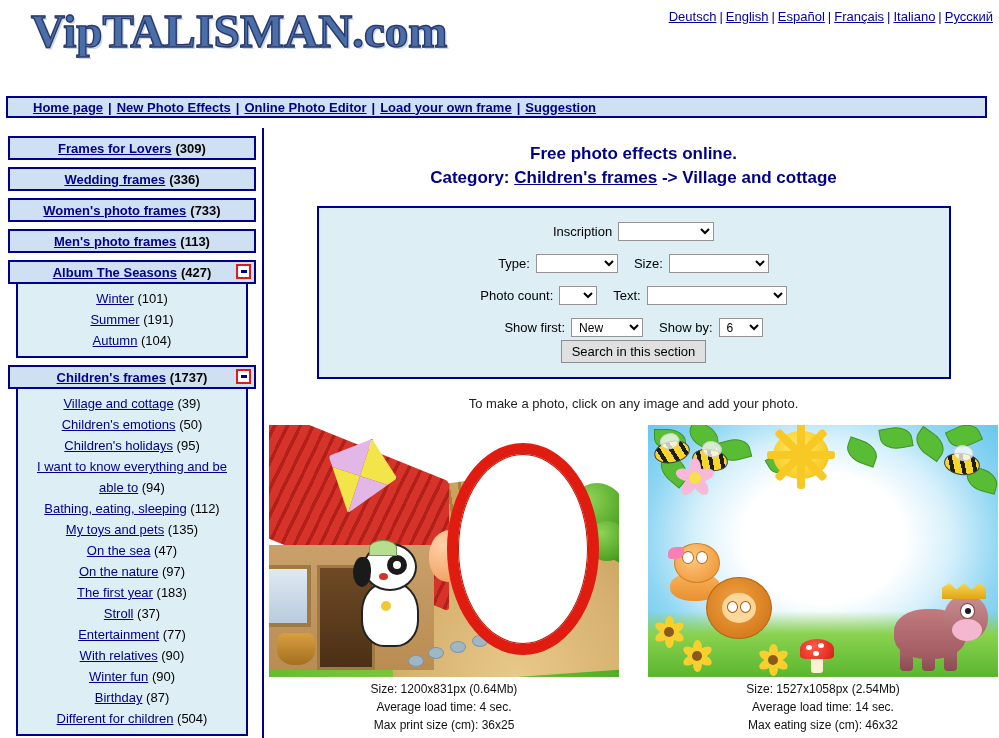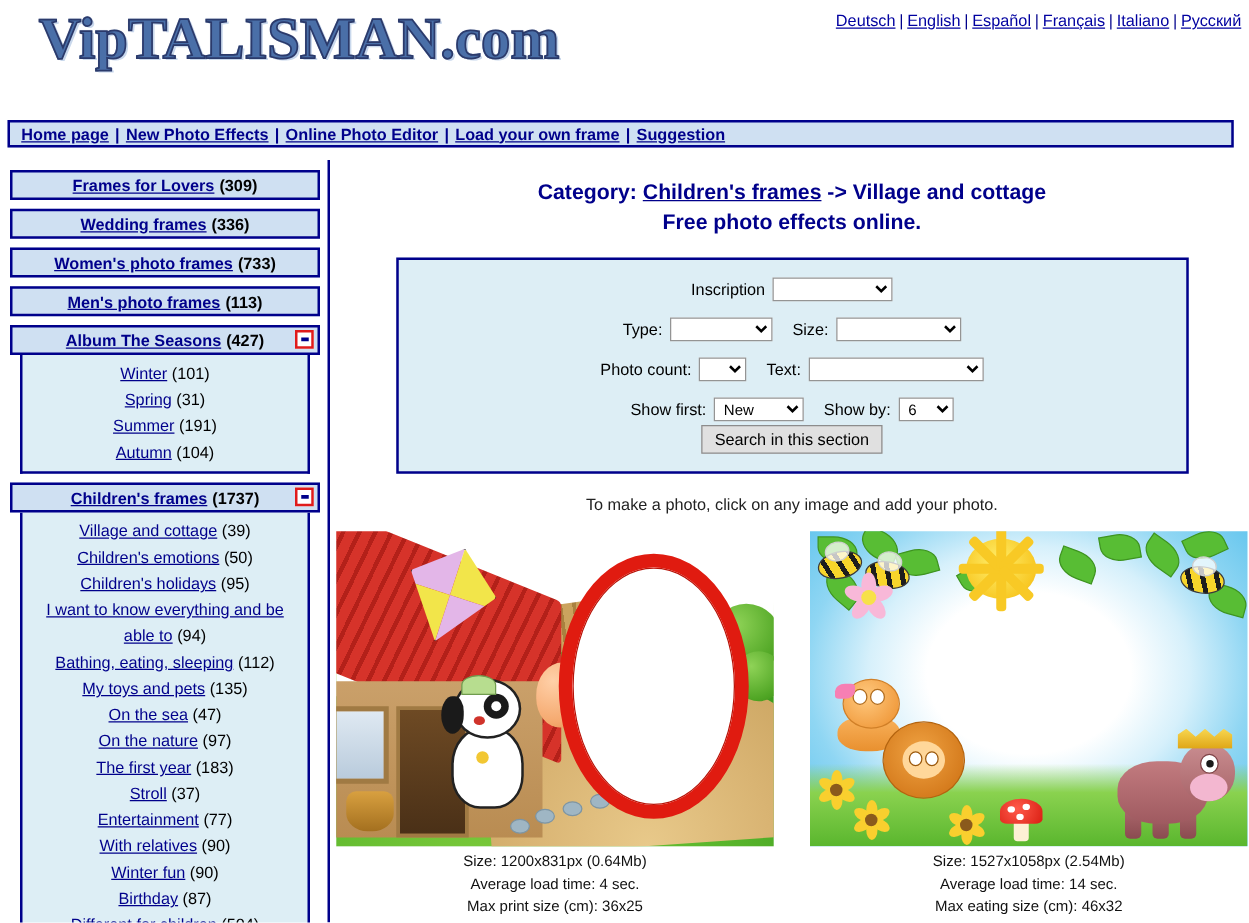--- a/index.html
+++ b/index.html
@@ -32,21 +32,21 @@
   .langbar .sep { color: #00008b; margin: 0 3px; }
 
   
   .navbar {
     position: absolute; left: 6px; top: 96px;
     width: 981px; height: 22px;
     background: #cfe0f2;
     border: 2px solid #00008b;
     box-sizing: border-box;
     display: flex; align-items: center;
-    padding-left: 9px;
+    padding-left: 25px;
     font-size: 13px; font-weight: bold; color: #00008b;
   }
   .navbar a { color: #00008b; text-decoration: underline; }
   .navbar .sep { margin: 0 5px; font-weight: bold; }
 
   
   .body-area { position: absolute; left: 0; top: 128px; width: 999px; height: 610px; }
   .vdivider { position: absolute; left: 262px; top: 0; width: 2px; height: 610px; background: #00008b; }
 
   
@@ -333,21 +333,20 @@
       <div class="cat-box">
         <a href="#">Album The Seasons</a>
         <span class="cnt">(427)</span>
         <span class="collapse-btn">
             <i></i>
           </span>
       </div>
 
       <div class="sub-box">
         <div class="sub-item"><a href="#">Winter</a> <span class="cnt">(101)</span></div>
-        <div class="sub-item"><a href="#">Spring</a> <span class="cnt">(31)</span></div>
         <div class="sub-item"><a href="#">Summer</a> <span class="cnt">(191)</span></div>
         <div class="sub-item"><a href="#">Autumn</a> <span class="cnt">(104)</span></div>
       </div>
 
       <div class="cat-box">
         <a href="#">Children's frames</a>
         <span class="cnt">(1737)</span>
         <span class="collapse-btn">
             <i></i>
           </span>
@@ -369,22 +368,22 @@
         <div class="sub-item"><a href="#">Winter fun</a> <span class="cnt">(90)</span></div>
         <div class="sub-item"><a href="#">Birthday</a> <span class="cnt">(87)</span></div>
         <div class="sub-item"><a href="#">Different for children</a> <span class="cnt">(504)</span></div>
       </div>
 
     </div>
 
     <div class="main">
 
       <div class="main-title">
+        <div>Free photo effects online.</div>
         <div><span>Category: </span><a href="#">Children's frames</a><span> -&gt; Village and cottage</span></div>
-        <div>Free photo effects online.</div>
       </div>
 
       <div class="search-panel">
 
         <div class="form-row">
           <span class="flabel">Inscription</span>
           <select class="w-inscription"><option></option></select>
         </div>
 
         <div class="form-row">

